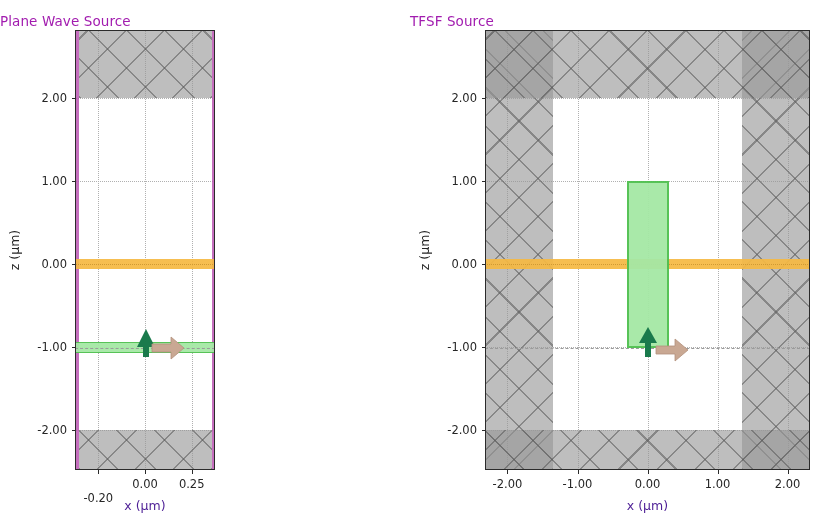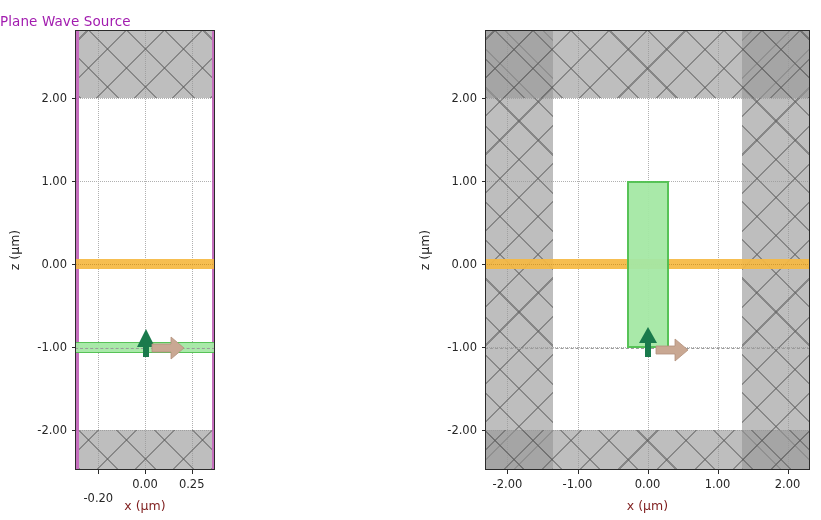--- a/index.html
+++ b/index.html
@@ -139,21 +139,21 @@
     position: absolute;
     font-size: 11.5px;
     color: #262626;
     text-align: right;
     white-space: nowrap;
     transform: translateY(-50%);
   }
   .axislabel-x {
     position: absolute;
     font-size: 12.5px;
-    color: #7f1d1d;
+    color: #4c1d95;
     text-align: left;
     white-space: nowrap;
     transform: translateX(-50%);
   }
   .axislabel-y {
     position: absolute;
     font-size: 12.5px;
     color: #262626;
     white-space: nowrap;
     transform-origin: 50% 50%;
@@ -223,20 +223,21 @@
     <div class="ticklabel-y" style="left:20px; width:47px; top:264px;">0.00</div>
     <div class="ticklabel-y" style="left:20px; width:47px; top:347px;">-1.00</div>
     <div class="ticklabel-y" style="left:20px; width:47px; top:430px;">-2.00</div>
 
     <div class="axislabel-x" style="left:145px; top:498px;">x (µm)</div>
     <div class="axislabel-y" style="left:14px; top:250px;">z (µm)</div>
   </div>
 
   <div class="panel" id="panel-right">
 
+    <div class="panel-title">TFSF Source</div>
 
     <div class="axes" id="axes-right" style="left:75px; top:30px; width:325px; height:440px;">
 
       <div class="gridline-v" style="left:22.4px;"></div>
       <div class="gridline-v" style="left:92.5px;"></div>
       <div class="gridline-v" style="left:162.5px;"></div>
       <div class="gridline-v" style="left:232.5px;"></div>
       <div class="gridline-v" style="left:302.6px;"></div>
 
       <div class="gridline-h" style="top:68px;"></div>

